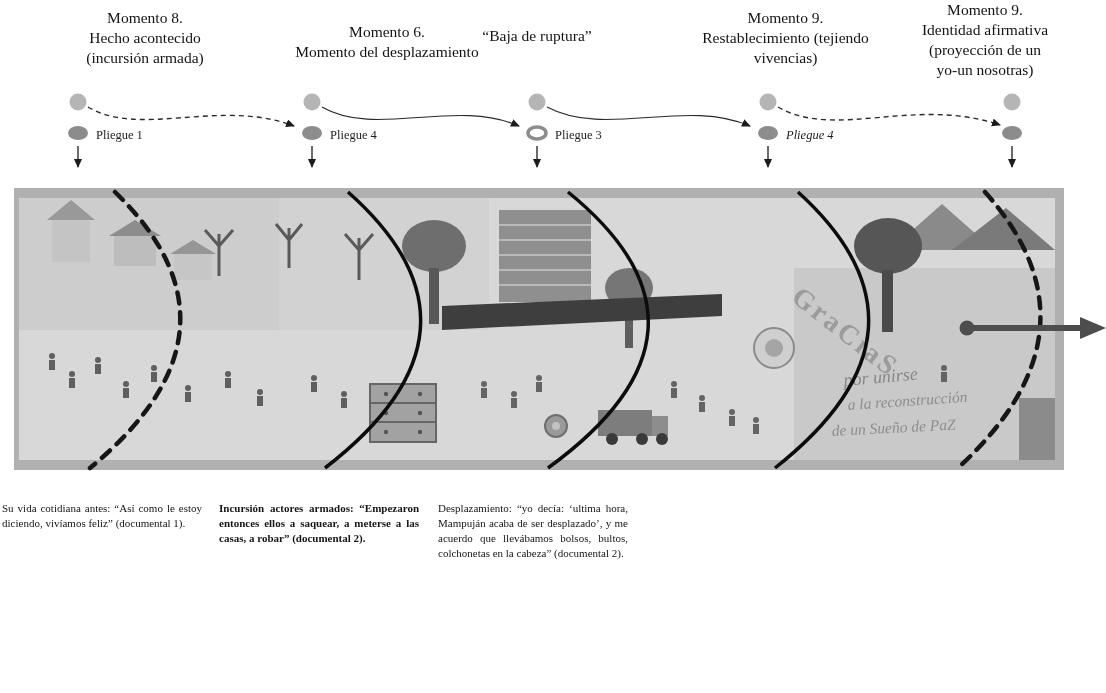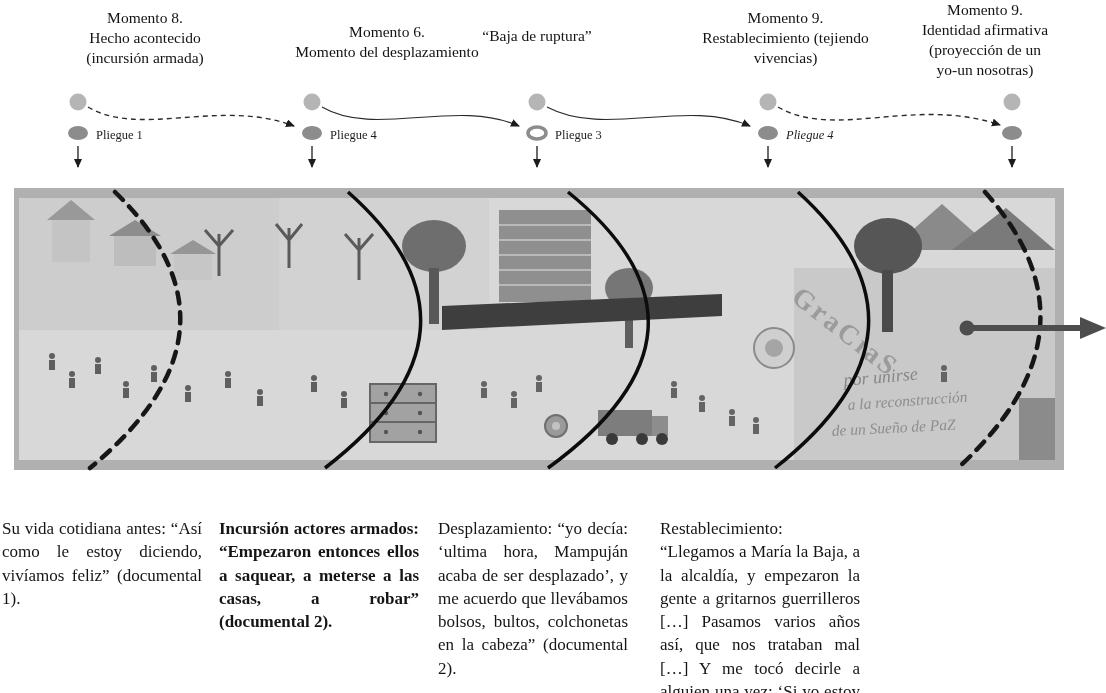--- a/index.html
+++ b/index.html
@@ -9,22 +9,22 @@
     font-family:"Liberation Serif", serif; color:#111; overflow:hidden;
   }
   .moment-title {
     position:absolute; text-align:center; font-size:15.5px; line-height:1.3;
     white-space:pre-line; color:#131313;
   }
   .pliegue {
     position:absolute; font-size:12.5px; color:#1c1c1c;
   }
   .quote {
-    position:absolute; top:501px; font-size:17px; line-height:1.37;
-    text-align:justify; color:#151515;margin-top:16px;
+    position:absolute; top:501px; font-size:11px; line-height:1.37;
+    text-align:justify; color:#151515;
   }
   .header-svg { position:absolute; left:0; top:0; }
   .arcs-svg { position:absolute; left:0; top:0; pointer-events:none; }
   .tapestry { position:absolute; left:14px; top:188px; width:1050px; height:282px; }
   svg text.embroidery { font-family:"Liberation Serif", serif; }
 </style>
 </head>
 <body>
 
 <div class="figure">
@@ -193,15 +193,14 @@
 yo-un nosotras)</div>
 
   <span class="pliegue" style="left:96px;  top:128px;">Pliegue 1</span>
   <span class="pliegue" style="left:330px; top:128px;">Pliegue 4</span>
   <span class="pliegue" style="left:555px; top:128px;text-align:right;">Pliegue 3</span>
   <span class="pliegue" style="left:786px; top:128px;font-style:italic;">Pliegue 4</span>
 
   <p class="quote" style="left:2px;   width:200px;">Su vida cotidiana antes: “Así como le estoy diciendo, vivíamos feliz” (documental 1).</p>
   <p class="quote" style="left:219px; width:200px;font-weight:bold;">Incursión actores armados: “Empezaron entonces ellos a saquear, a meterse a las casas, a robar” (documental 2).</p>
   <p class="quote" style="left:438px; width:190px;">Desplazamiento: “yo decía: ‘ultima hora, Mampuján acaba de ser desplazado’, y me acuerdo que llevábamos bolsos, bultos, colchonetas en la cabeza” (documental 2).</p>
-  <p class="quote" style="left:660px; width:200px;">Restablecimiento: “Llegamos a María la Baja, a la alcaldía, y empezaron la gente a gritarnos guerrilleros […] Pasamos varios años así, que nos trataban mal […] Y me tocó decirle a alguien una vez: ‘Si yo estoy aquí no es porque sea guerrillera…’”.</p>
 
 </div>
 
 </body></html>

